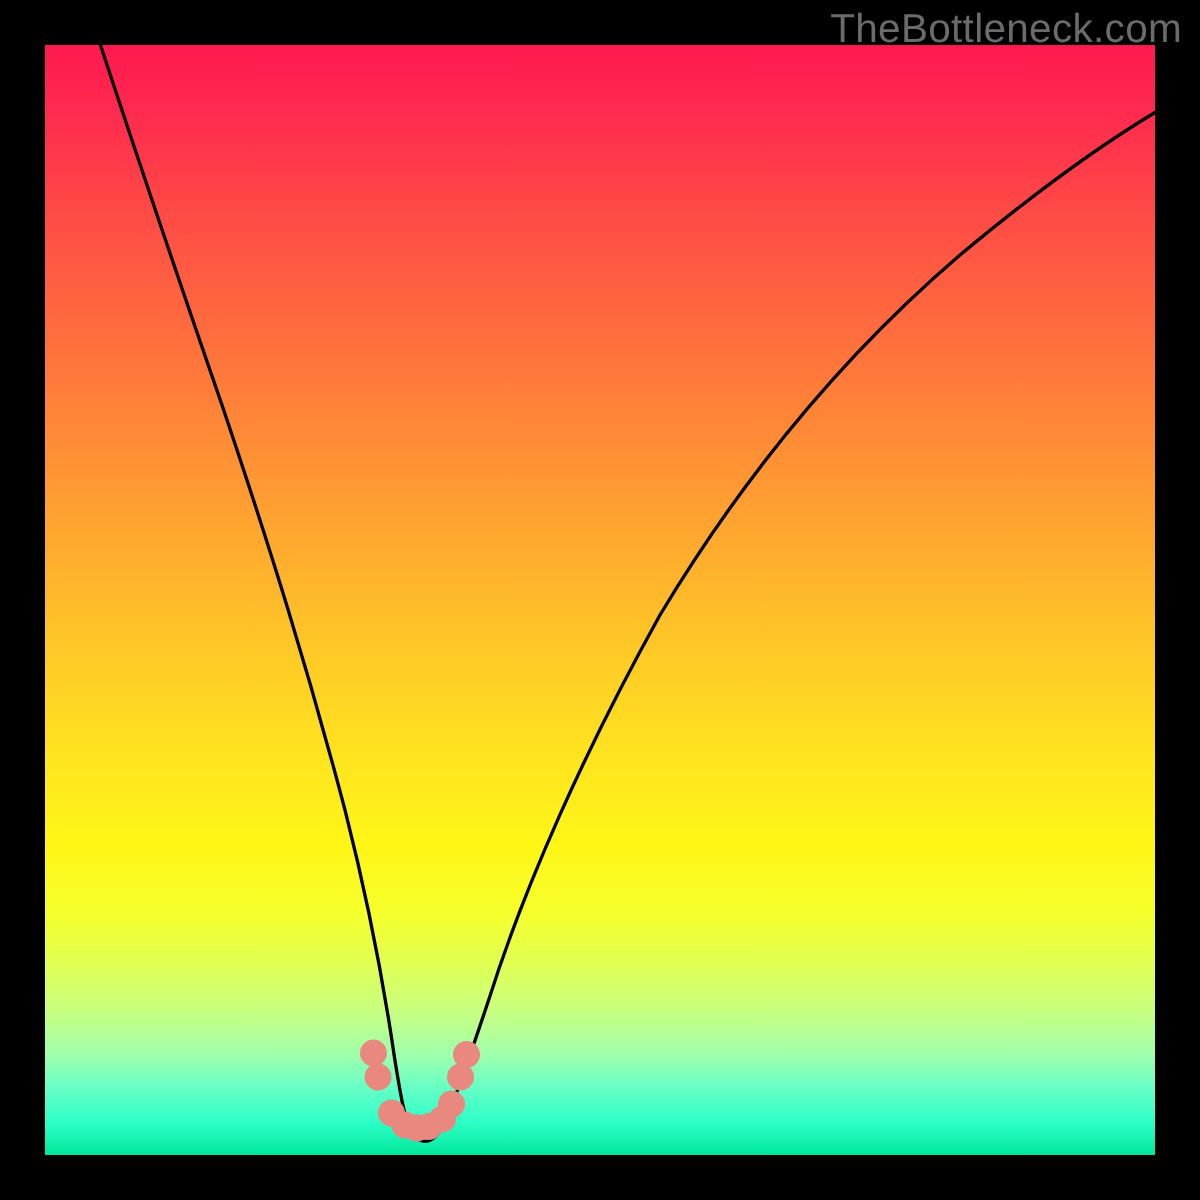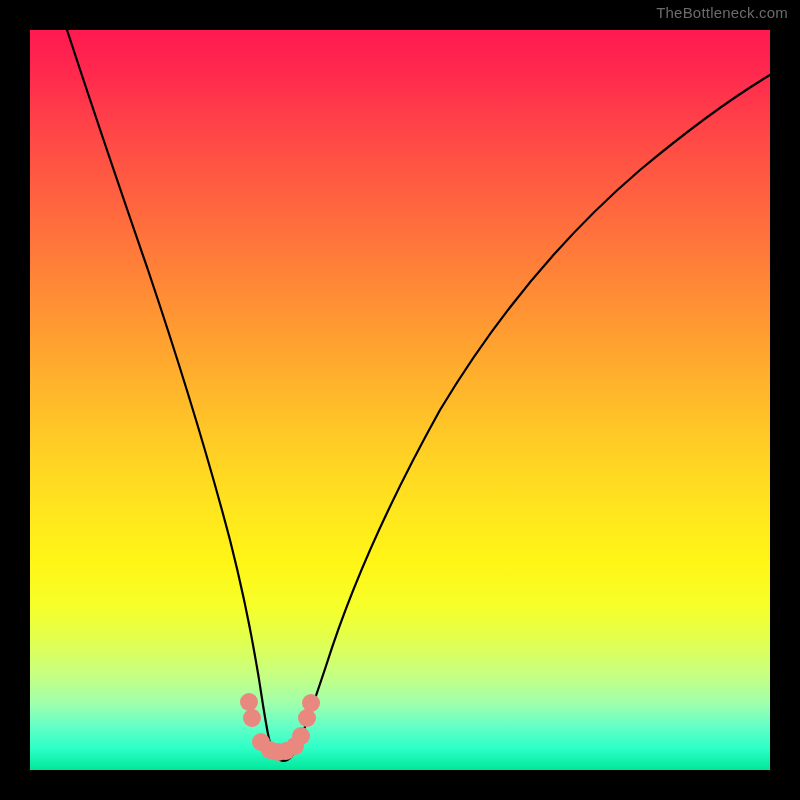--- a/index.html
+++ b/index.html
@@ -45,21 +45,21 @@
       #66ffc6 94%,
       #2effc8 97%,
       #00e79a 100%
     );
   }
   .watermark {
     position: absolute;
     top: 4px;
     right: 12px;
     color: #6b6b6b;
-    font-size: 15px;
+    font-size: 27px;
     font-weight: 400;
     letter-spacing: 0.2px;
     user-select: none;
   }
   svg.curve {
     position: absolute;
     inset: 0;
   }
 </style>
 </head>

